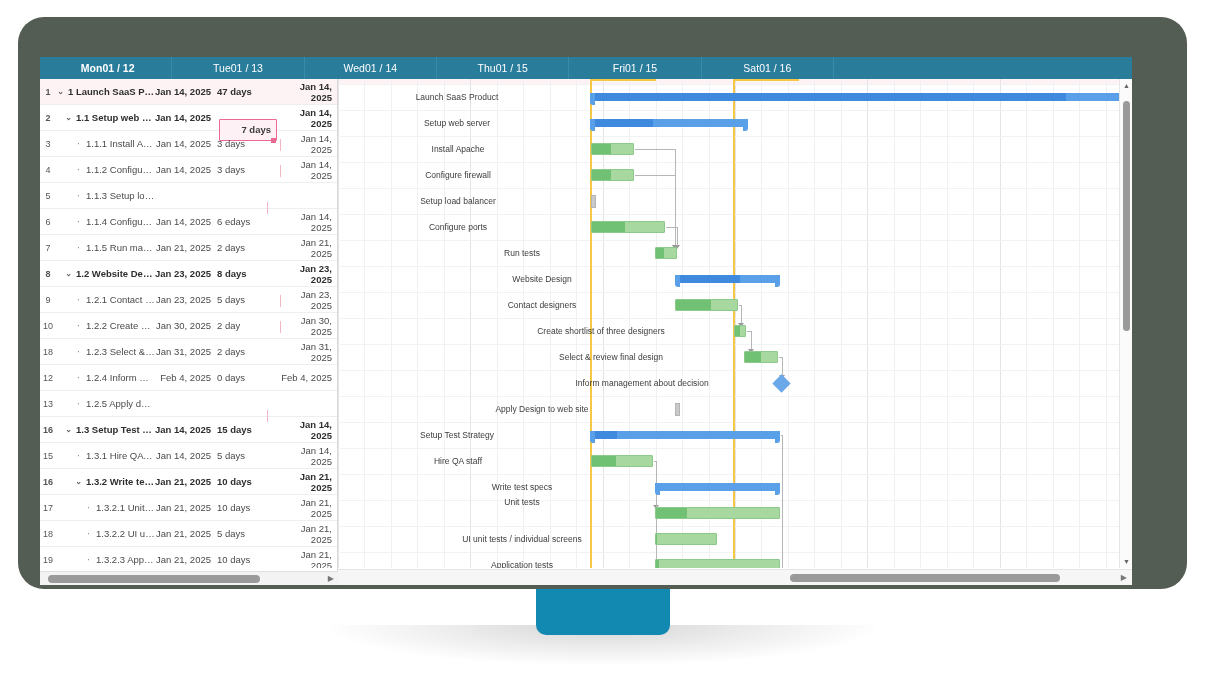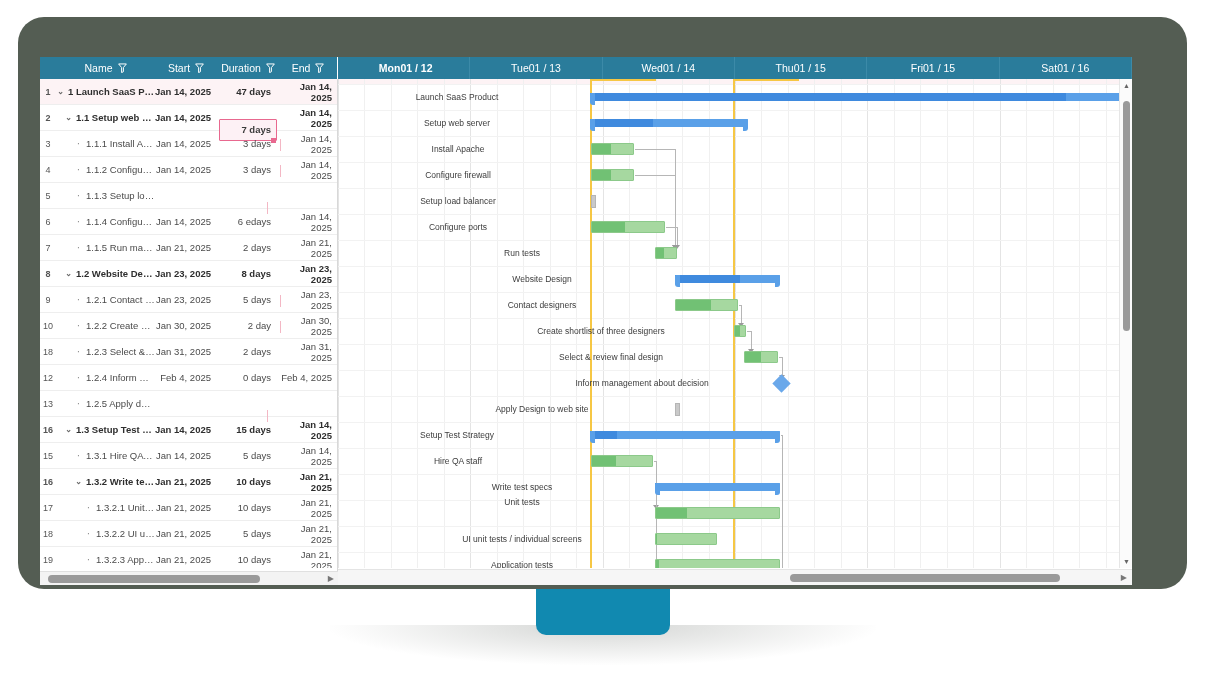--- a/index.html
+++ b/index.html
@@ -53,21 +53,21 @@
               border-right:1px solid #d8d8d8; }
   #grid-rows{ height:489px; overflow:hidden; }
   .row{ display:flex; align-items:center; height:26px; border-bottom:1px solid #eeeeee;
         font-size:9.5px; color:#4a4a4a; }
   .row.summary{ font-weight:bold; color:#2e2e2e; }
   .row.sel{ background:#fdf3f5; }
   .c-num{ width:16px; text-align:center; font-size:9px; color:#555; flex:none; }
   .c-name{ flex:1; display:flex; align-items:center; gap:3px; overflow:hidden;
            white-space:nowrap; }
   .c-start{ width:62px; text-align:right; padding-right:6px; flex:none; }
-  .c-dur{ width:62px; text-align:right; padding-right:8px; flex:none; position:relative; }
+  .c-dur{ width:62px; padding-right:8px; flex:none; position:relative; }
   .c-end{ width:58px; text-align:right; padding-right:5px; flex:none; position:relative; }
   .c-end .tick, .c-dur .tick{ position:absolute; left:1px; top:6px; width:1px; height:12px;
         background:#f3b7c4; }
   .chev{ width:9px; font-size:8px; color:#666; flex:none; text-align:center; }
   .bullet{ width:9px; text-align:center; color:#888; font-size:10px; flex:none; }
   .ind1{ padding-left:8px; }
   .ind2{ padding-left:18px; }
   .ind3{ padding-left:28px; }
   .lbl{ overflow:hidden; text-overflow:ellipsis; white-space:nowrap; }
   .dur-hl{ position:absolute; right:2px; top:1px; width:58px; height:22px;
@@ -123,51 +123,20 @@
 <body>
 
 <div id="monitor-shadow"></div>
 <div id="monitor-neck"></div>
 <div id="monitor-bezel"></div>
 
 <div id="screen">
 
   <div class="hdr">
 
-    <div id="grid-header">
-      <div class="hcell" id="hc-rownum"></div>
-
-      <div class="hcell" id="hc-name">
-        <span>Name</span>
-        <svg class="funnel" viewBox="0 0 10 11">
-          <path d="M0.7 1 H9.3 L6 5 V9.6 L4 10.6 V5 Z" fill="none" stroke="#ffffff" stroke-width="1.1"></path>
-        </svg>
-      </div>
-
-      <div class="hcell" id="hc-start">
-        <span>Start</span>
-        <svg class="funnel" viewBox="0 0 10 11">
-          <path d="M0.7 1 H9.3 L6 5 V9.6 L4 10.6 V5 Z" fill="none" stroke="#ffffff" stroke-width="1.1"></path>
-        </svg>
-      </div>
-
-      <div class="hcell" id="hc-duration">
-        <span>Duration</span>
-        <svg class="funnel" viewBox="0 0 10 11">
-          <path d="M0.7 1 H9.3 L6 5 V9.6 L4 10.6 V5 Z" fill="none" stroke="#ffffff" stroke-width="1.1"></path>
-        </svg>
-      </div>
-
-      <div class="hcell" id="hc-end">
-        <span>End</span>
-        <svg class="funnel" viewBox="0 0 10 11">
-          <path d="M0.7 1 H9.3 L6 5 V9.6 L4 10.6 V5 Z" fill="none" stroke="#ffffff" stroke-width="1.1"></path>
-        </svg>
-      </div>
-    </div>
 
     <div id="timeline-header">
         <div class="tl-day first" style="width: 132.333px;">
           <span class="d">Mon </span>
           <span>01 / 12</span>
         </div>
         <div class="tl-day" style="width: 132.333px;">
           <span class="d">Tue </span>
           <span>01 / 13</span>
         </div>

